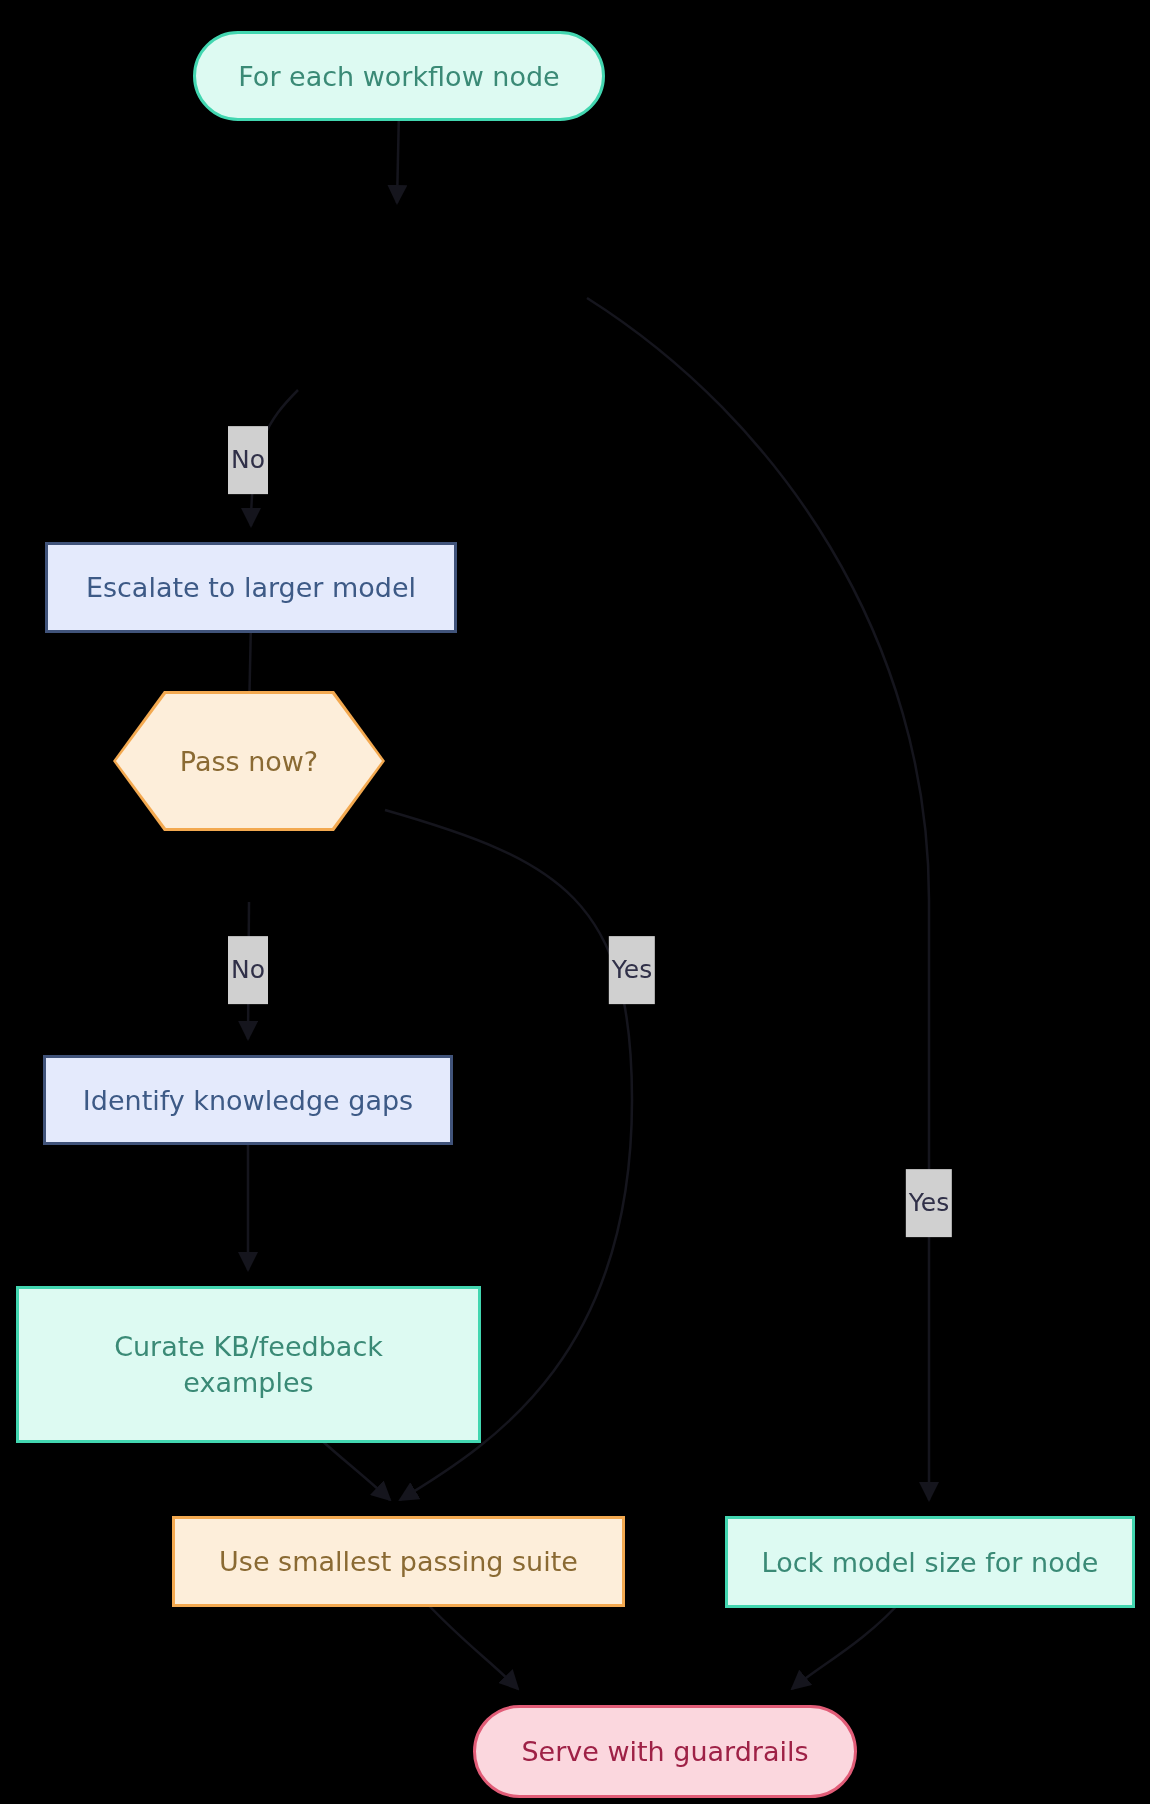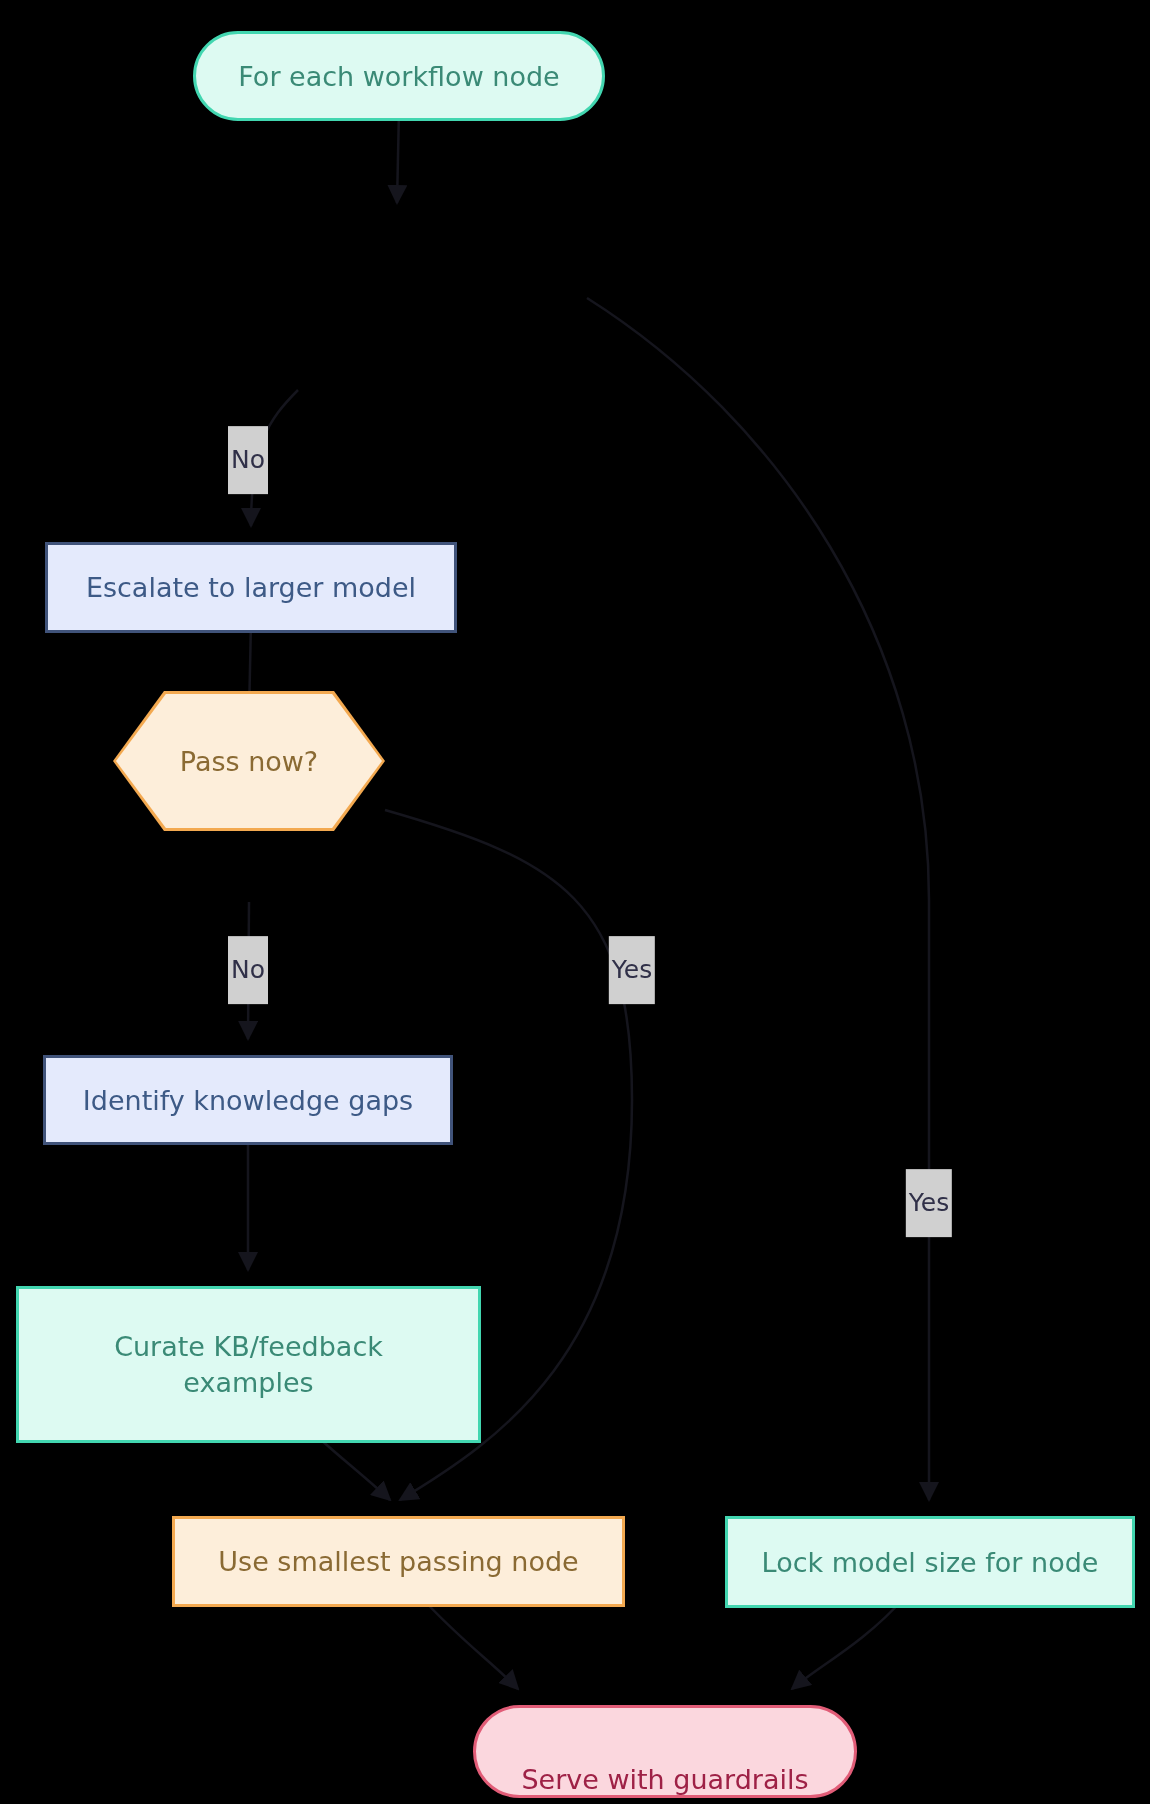--- a/index.html
+++ b/index.html
@@ -35,21 +35,21 @@
   .curate-text{max-width:340px;line-height:1.32;}
   
   #node-start{left:193px;top:19px;width:412px;height:90px;}
   #node-eval{left:205px;top:207px;width:382px;height:182px;}
   #node-escalate{left:45px;top:530px;width:412px;height:91px;}
   #node-passnow{left:113px;top:691px;width:272px;height:140px;}
   #node-identify{left:43px;top:1043px;width:410px;height:90px;}
   #node-curate{left:16px;top:1274px;width:465px;height:157px;}
   #node-smallest{left:172px;top:1504px;width:453px;height:91px;}
   #node-lock{left:725px;top:1504px;width:410px;height:92px;}
-  #node-serve{left:473px;top:1693px;width:384px;height:93px;align-items:flex-end;}
+  #node-serve{left:473px;top:1693px;width:384px;height:93px;}
   #edge-label-no-1{left:248px;top:460px;}
   #edge-label-no-2{left:248px;top:970px;}
   #edge-label-yes-1{left:632px;top:970px;}
   #edge-label-yes-2{left:929px;top:1203px;}
 </style>
 </head>
 <body>
 
 <div class="canvas">
 
@@ -107,21 +107,21 @@
 
   <div class="edge-label" id="edge-label-yes-2">
     <span>Yes</span>
   </div>
 
   <div class="node rect mint" id="node-curate">
     <span class="curate-text">Curate KB/feedback examples</span>
   </div>
 
   <div class="node rect orange" id="node-smallest">
-    <span>Use smallest passing node</span>
+    <span>Use smallest passing suite</span>
   </div>
 
   <div class="node rect mint" id="node-lock">
     <span>Lock model size for node</span>
   </div>
 
   <div class="node stadium pink" id="node-serve">
     <span>Serve with guardrails</span>
   </div>
 

